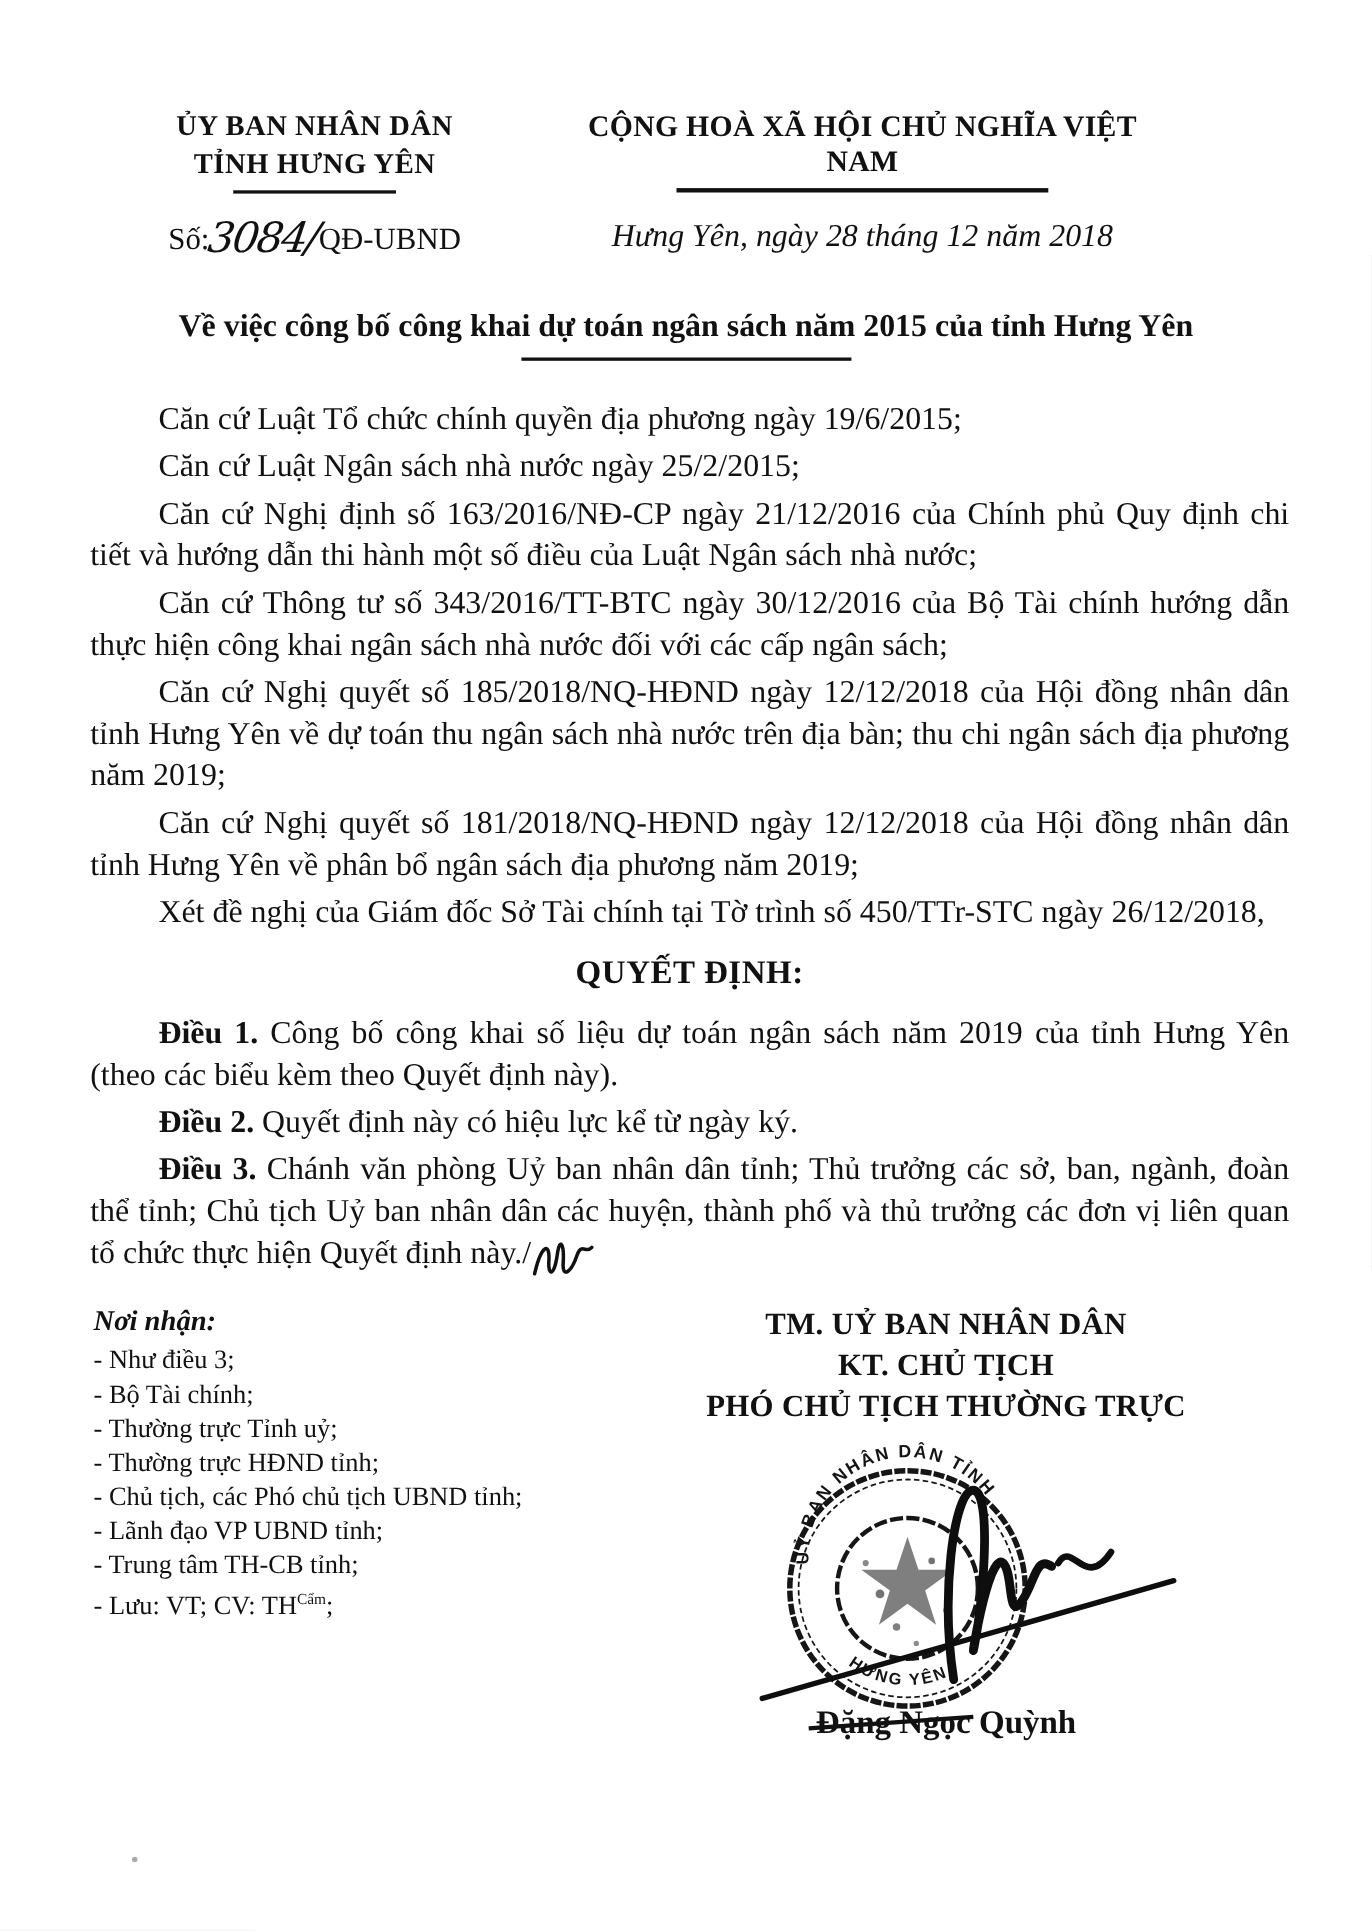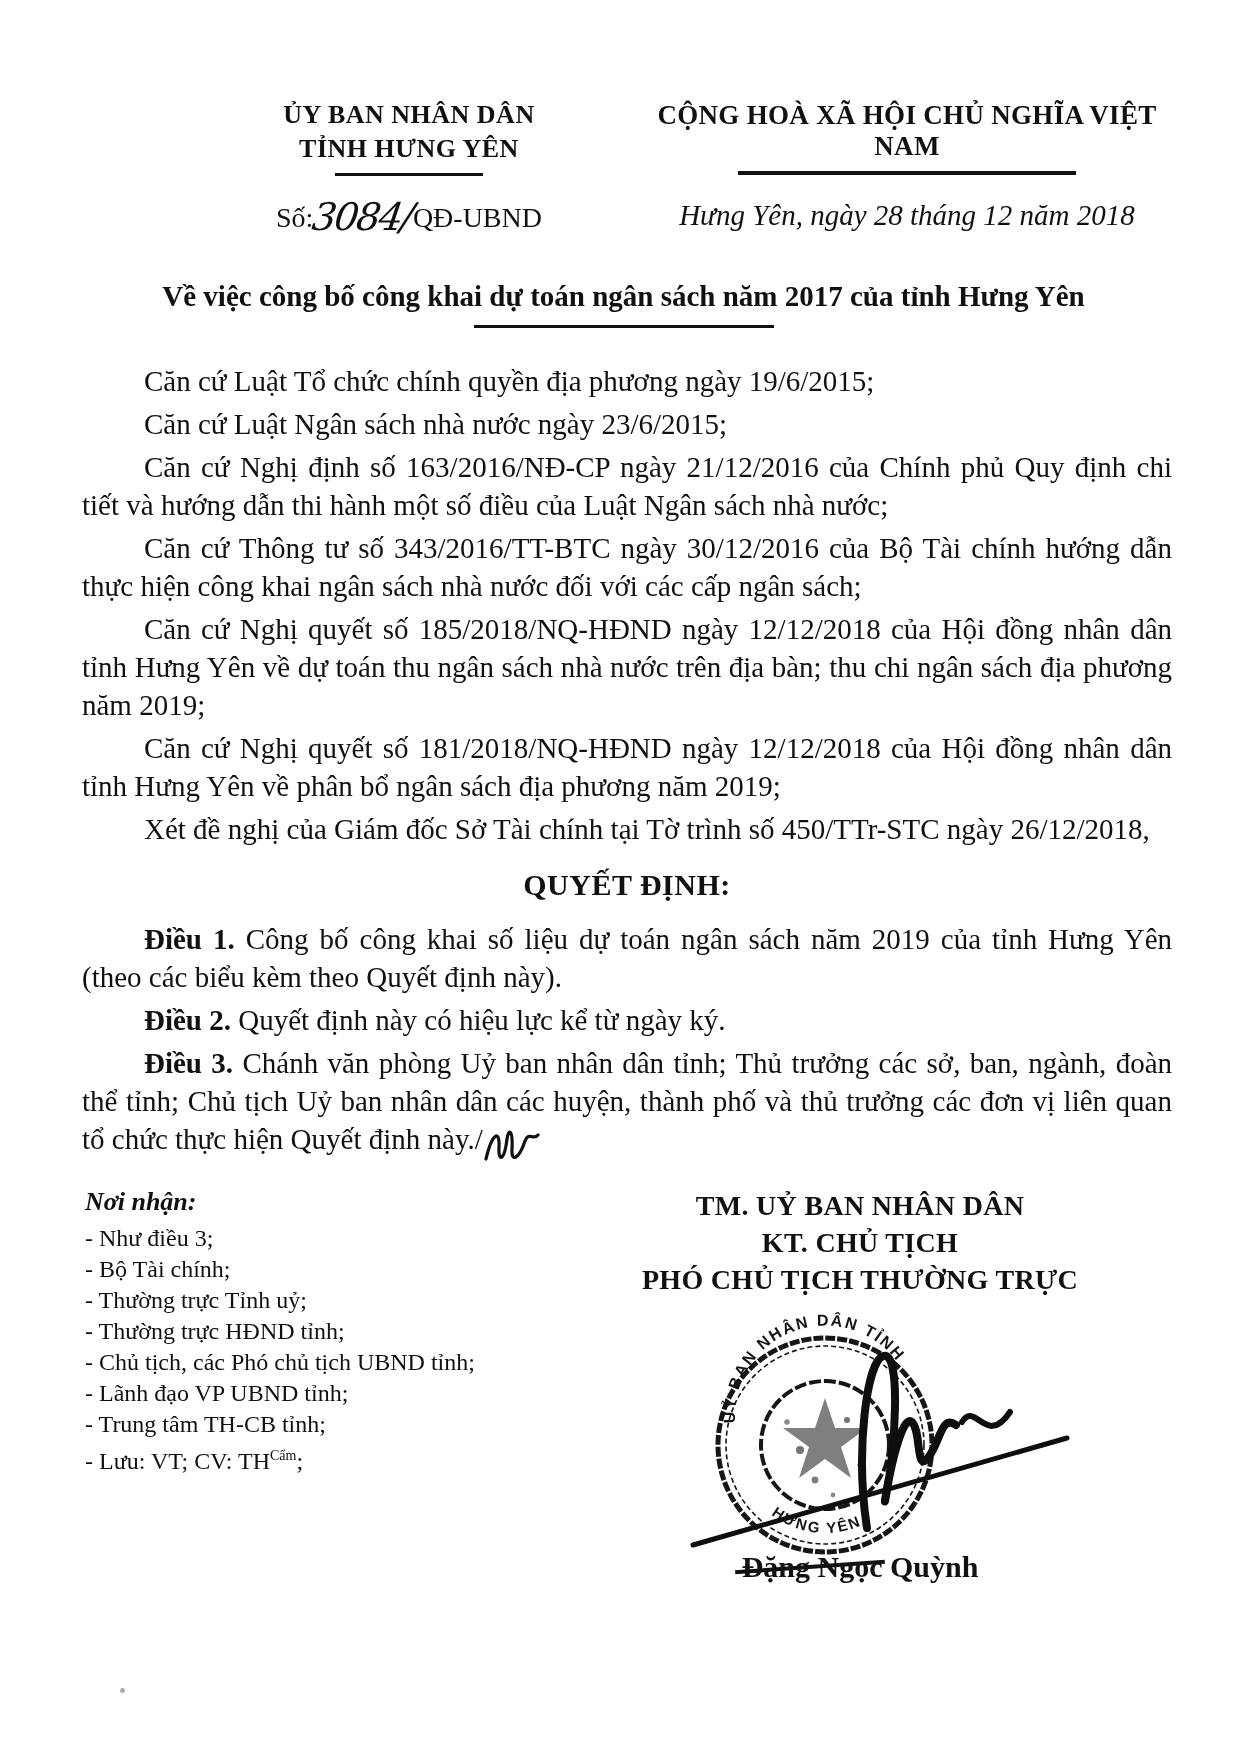--- a/index.html
+++ b/index.html
@@ -8,21 +8,21 @@
     position:relative;
     width:1247px; height:1755px;
     margin:0 auto;
     background:#ffffff;
     color:#111;
     font-family:"Liberation Serif", serif;
     overflow:hidden;
     padding-top:100px;
   }
   
-  .header-row { display:flex; padding-left:97px; padding-right:75px;justify-content:flex-end; }
+  .header-row { display:flex; padding-left:61px; padding-right:75px; }
   .hdr-left  { width:450px; text-align:center; }
   .hdr-right { width:530px; text-align:center; margin-left:8px; }
   .hdr-left .l1 { font-weight:bold; font-size:26px; letter-spacing:.5px; }
   .hdr-left .l2 { font-weight:bold; font-size:26px; margin-top:4px; letter-spacing:.5px; }
   .rule-sm { width:148px; height:3px; background:#111; margin:9px auto 0; }
   .doc-no { margin-top:26px; font-size:28px; }
   .handwritten {
     font-family:"DejaVu Serif", serif;
     font-style:italic; font-size:38px;
     letter-spacing:-2px; line-height:0;
@@ -84,27 +84,27 @@
       </div>
     </div>
     <div class="hdr-right">
       <div class="l1">CỘNG HOÀ XÃ HỘI CHỦ NGHĨA VIỆT NAM</div>
       <div class="rule-md"></div>
       <div class="dateline">Hưng Yên, ngày 28 tháng 12 năm 2018</div>
     </div>
   </div>
 
   <div class="title-block">
-    <div class="t2">Về việc công bố công khai dự toán ngân sách năm 2017 của tỉnh Hưng Yên</div>
+    <div class="t2">Về việc công bố công khai dự toán ngân sách năm 2015 của tỉnh Hưng Yên</div>
     <div class="rule-title"></div>
   </div>
 
   <div class="body-text">
     <p class="para">Căn cứ Luật Tổ chức chính quyền địa phương ngày 19/6/2015;</p>
-    <p class="para">Căn cứ Luật Ngân sách nhà nước ngày 23/6/2015;</p>
+    <p class="para">Căn cứ Luật Ngân sách nhà nước ngày 25/2/2015;</p>
     <p class="para">Căn cứ Nghị định số 163/2016/NĐ-CP ngày 21/12/2016 của Chính phủ Quy định chi tiết và hướng dẫn thi hành một số điều của Luật Ngân sách nhà nước;</p>
     <p class="para">Căn cứ Thông tư số 343/2016/TT-BTC ngày 30/12/2016 của Bộ Tài chính hướng dẫn thực hiện công khai ngân sách nhà nước đối với các cấp ngân sách;</p>
     <p class="para">Căn cứ Nghị quyết số 185/2018/NQ-HĐND ngày 12/12/2018 của Hội đồng nhân dân tỉnh Hưng Yên về dự toán thu ngân sách nhà nước trên địa bàn; thu chi ngân sách địa phương năm 2019;</p>
     <p class="para">Căn cứ Nghị quyết số 181/2018/NQ-HĐND ngày 12/12/2018 của Hội đồng nhân dân tỉnh Hưng Yên về phân bổ ngân sách địa phương năm 2019;</p>
     <p class="para">Xét đề nghị của Giám đốc Sở Tài chính tại Tờ trình số 450/TTr-STC ngày 26/12/2018,</p>
 
     <div class="decision-heading">QUYẾT ĐỊNH:</div>
 
     <p class="para"><span class="article-label">Điều 1.</span><span> Công bố công khai số liệu dự toán ngân sách năm 2019 của tỉnh Hưng Yên (theo các biểu kèm theo Quyết định này).</span></p>
     <p class="para"><span class="article-label">Điều 2.</span><span> Quyết định này có hiệu lực kể từ ngày ký.</span></p>

